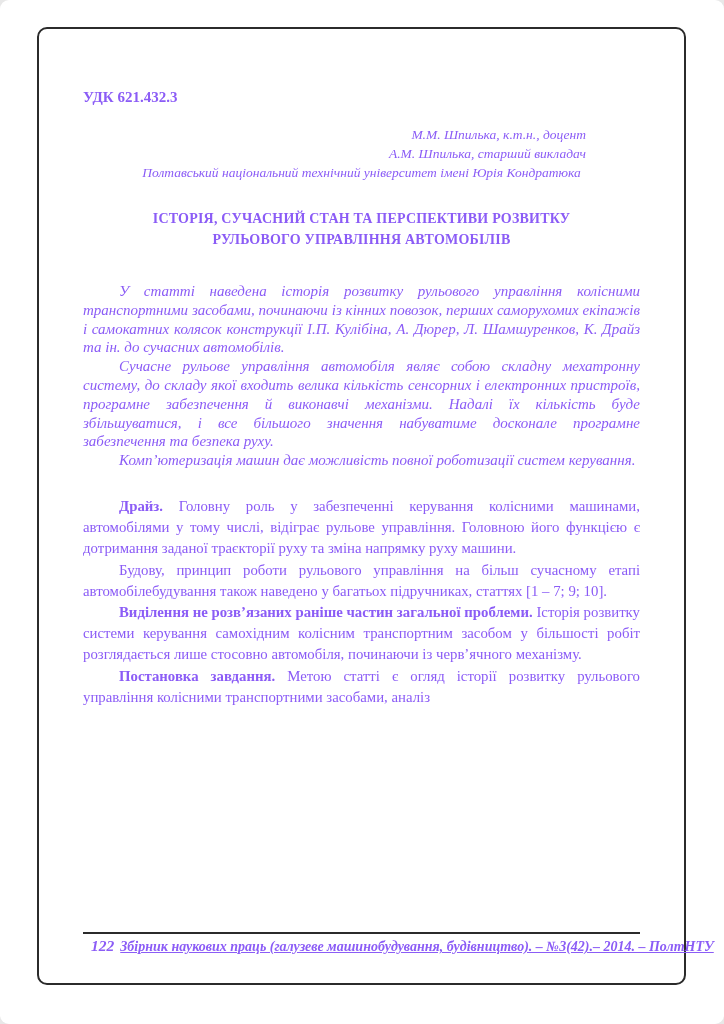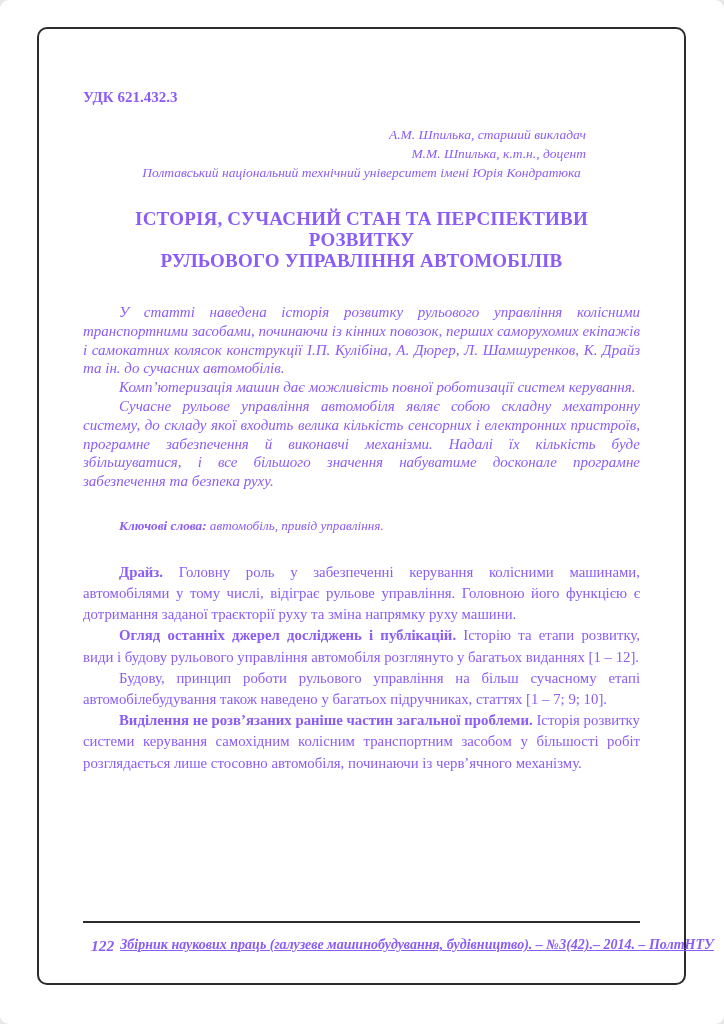--- a/index.html
+++ b/index.html
@@ -48,21 +48,21 @@
     padding-right: 54px;
   }
   .affiliation {
     font-style: italic;
     font-size: 13.5px;
     line-height: 19px;
     text-align: center;
   }
   .title {
     margin: 26px 0 0 0;
-    font-size: 19px;
+    font-size: 14px;
     font-weight: bold;
     text-align: center;
     line-height: 21px;
     letter-spacing: 0.2px;
   }
   .title span { display: block; }
   .abstract {
     margin-top: 32px;
   }
   .abstract p {
@@ -91,23 +91,23 @@
     text-align: justify;
     text-indent: 36px;
   }
   .bodytext p b { font-weight: bold; }
   .footer {
     position: absolute;
     left: 44px;
     right: 44px;
     bottom: 28px;
     border-top: 2px solid #2b2b2b;
-    padding-top: 14px;
+    padding-top: 3px;
     display: flex;
-    align-items: flex-start;
+    align-items: flex-end;
     gap: 6px;
     white-space: nowrap;
   }
   .pageno {
     font-size: 15.5px;
     font-weight: bold;
     font-style: italic;
     padding-left: 8px;
   }
   .fjournal {
@@ -121,43 +121,42 @@
 <body>
 
 <div class="page">
   <div class="frame">
 
     <div class="content">
 
       <div class="udc">УДК 621.432.3</div>
 
       <div class="authors">
+        <div>М.М. Шпилька, к.т.н., доцент</div>
         <div>А.М. Шпилька, старший викладач</div>
-        <div>М.М. Шпилька, к.т.н., доцент</div>
       </div>
       <div class="affiliation">Полтавський національний технічний університет імені Юрія Кондратюка</div>
 
       <h1 class="title">
         <span>ІСТОРІЯ, СУЧАСНИЙ СТАН ТА ПЕРСПЕКТИВИ РОЗВИТКУ</span>
         <span>РУЛЬОВОГО УПРАВЛІННЯ АВТОМОБІЛІВ</span>
       </h1>
 
       <div class="abstract">
         <p>У статті наведена історія розвитку рульового управління колісними транспортними засобами, починаючи із кінних повозок, перших саморухомих екіпажів і самокатних колясок конструкції І.П. Кулібіна, А. Дюрер, Л. Шамшуренков, К. Драйз та ін. до сучасних автомобілів.</p>
+        <p>Сучасне рульове управління автомобіля являє собою складну мехатронну систему, до складу якої входить велика кількість сенсорних і електронних пристроїв, програмне забезпечення й виконавчі механізми. Надалі їх кількість буде збільшуватися, і все більшого значення набуватиме досконале програмне забезпечення та безпека руху.</p>
         <p>Комп’ютеризація машин дає можливість повної роботизації систем керування.</p>
-        <p>Сучасне рульове управління автомобіля являє собою складну мехатронну систему, до складу якої входить велика кількість сенсорних і електронних пристроїв, програмне забезпечення й виконавчі механізми. Надалі їх кількість буде збільшуватися, і все більшого значення набуватиме досконале програмне забезпечення та безпека руху.</p>
       </div>
 
-      <p class="keywords"><b>Ключові слова:</b><span> автомобіль, привід управління.</span></p>
 
       <div class="bodytext">
         <p><b>Драйз.</b><span> Головну роль у забезпеченні керування колісними машинами, автомобілями у тому числі, відіграє рульове управління. Головною його функцією є дотримання заданої траєкторії руху та зміна напрямку руху машини.</span></p>
-        <p><b>Огляд останніх джерел досліджень і публікацій.</b><span> Історію та етапи розвитку, види і будову рульового управління автомобіля розглянуто у багатьох виданнях [1 – 12].</span></p>
         <p><b></b><span>Будову, принцип роботи рульового управління на більш сучасному етапі автомобілебудування також наведено у багатьох підручниках, статтях [1 – 7; 9; 10].</span></p>
         <p><b>Виділення не розв’язаних раніше частин загальної проблеми.</b><span> Історія розвитку системи керування самохідним колісним транспортним засобом у більшості робіт розглядається лише стосовно автомобіля, починаючи із черв’ячного механізму.</span></p>
+        <p><b>Постановка завдання.</b><span> Метою статті є огляд історії розвитку рульового управління колісними транспортними засобами, аналіз</span></p>
       </div>
 
     </div>
 
     <div class="footer">
       <span class="pageno">122</span>
       <span class="fjournal">Збірник наукових праць (галузеве машинобудування, будівництво). – №3(42).– 2014. – ПолтНТУ</span>
     </div>
 
   </div>

